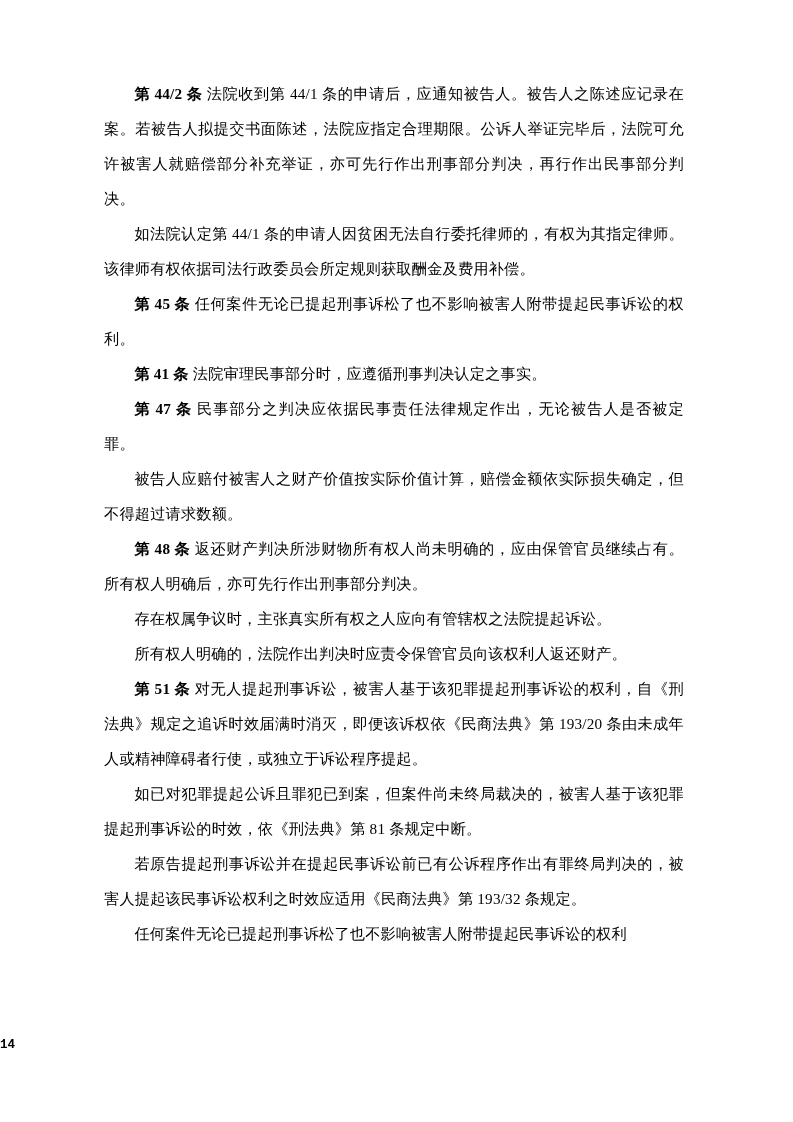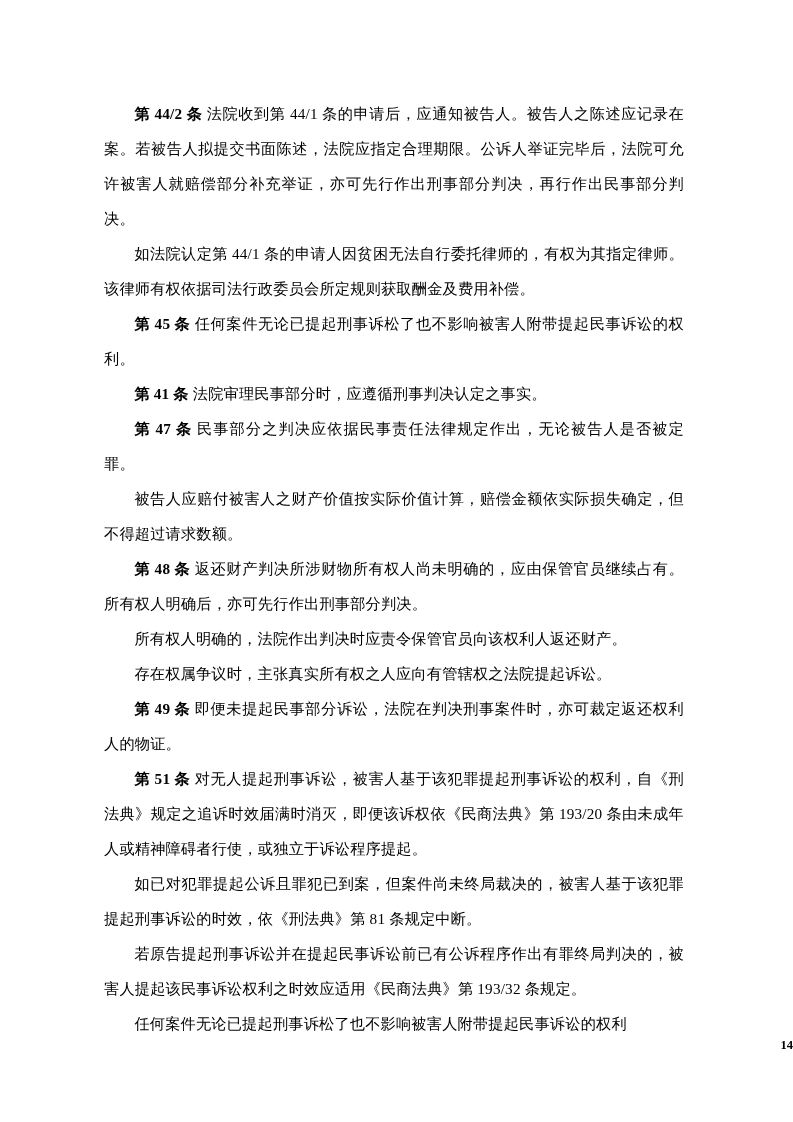--- a/index.html
+++ b/index.html
@@ -15,21 +15,21 @@
     width: 793px;
     height: 1122px;
     background: #ffffff;
     margin: 0 auto;
     box-sizing: border-box;
     overflow: hidden;
   }
   .content {
     position: absolute;
     left: 104px;
-    top: 96px;
+    top: 76px;
     width: 580px;
   }
   .para {
     font-size: 15.2px;
     line-height: 35px;
     color: #000000;
     text-align: justify;
     text-justify: inter-ideograph;
     margin: 0;
     letter-spacing: 0.2px;
@@ -38,23 +38,23 @@
     text-indent: 2em;
   }
   .bold-lead {
     font-weight: bold;
   }
   .footer {
     position: absolute;
     left: 0;
     top: 1038px;
     width: 793px;
-    text-align: right;
+    text-align: left;
     font-size: 12.5px;
-    font-family: Liberation Serif, serif;
+    font-family: Liberation Mono, monospace;
     color: #000;
     font-weight: bold;
   }
 </style>
 </head>
 <body>
 
 <div class="page">
   <div class="content">
 
@@ -65,25 +65,24 @@
     <p class="para indent"><span class="bold-lead">第 45 条</span><span> 任何案件无论已提起刑事诉松了也不影响被害人附带提起民事诉讼的权利。</span></p>
 
     <p class="para indent"><span class="bold-lead">第 41 条</span><span> 法院审理民事部分时，应遵循刑事判决认定之事实。</span></p>
 
     <p class="para indent"><span class="bold-lead">第 47 条</span><span> 民事部分之判决应依据民事责任法律规定作出，无论被告人是否被定罪。</span></p>
 
     <p class="para indent"><span class="bold-lead"></span><span>被告人应赔付被害人之财产价值按实际价值计算，赔偿金额依实际损失确定，但不得超过请求数额。</span></p>
 
     <p class="para indent"><span class="bold-lead">第 48 条</span><span> 返还财产判决所涉财物所有权人尚未明确的，应由保管官员继续占有。所有权人明确后，亦可先行作出刑事部分判决。</span></p>
 
+    <p class="para indent"><span class="bold-lead"></span><span>存在权属争议时，主张真实所有权之人应向有管辖权之法院提起诉讼。</span></p>
+
     <p class="para indent"><span class="bold-lead"></span><span>所有权人明确的，法院作出判决时应责令保管官员向该权利人返还财产。</span></p>
 
-    <p class="para indent"><span class="bold-lead"></span><span>存在权属争议时，主张真实所有权之人应向有管辖权之法院提起诉讼。</span></p>
-
-    <p class="para indent"><span class="bold-lead">第 49 条</span><span> 即便未提起民事部分诉讼，法院在判决刑事案件时，亦可裁定返还权利人的物证。</span></p>
 
 
     <p class="para indent"><span class="bold-lead">第 51 条</span><span> 对无人提起刑事诉讼，被害人基于该犯罪提起刑事诉讼的权利，自《刑法典》规定之追诉时效届满时消灭，即便该诉权依《民商法典》第 193/20 条由未成年人或精神障碍者行使，或独立于诉讼程序提起。</span></p>
 
     <p class="para indent"><span class="bold-lead"></span><span>如已对犯罪提起公诉且罪犯已到案，但案件尚未终局裁决的，被害人基于该犯罪提起刑事诉讼的时效，依《刑法典》第 81 条规定中断。</span></p>
 
     <p class="para indent"><span class="bold-lead"></span><span>若原告提起刑事诉讼并在提起民事诉讼前已有公诉程序作出有罪终局判决的，被害人提起该民事诉讼权利之时效应适用《民商法典》第 193/32 条规定。</span></p>
 
     <p class="para indent"><span class="bold-lead"></span><span>任何案件无论已提起刑事诉松了也不影响被害人附带提起民事诉讼的权利</span></p>
 

